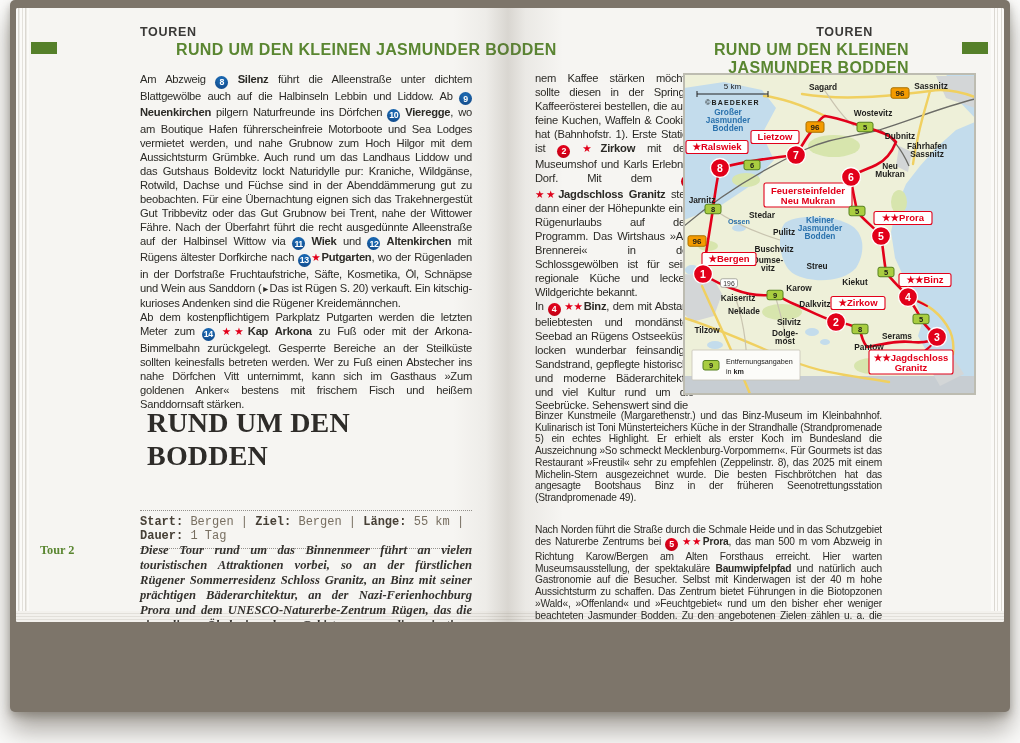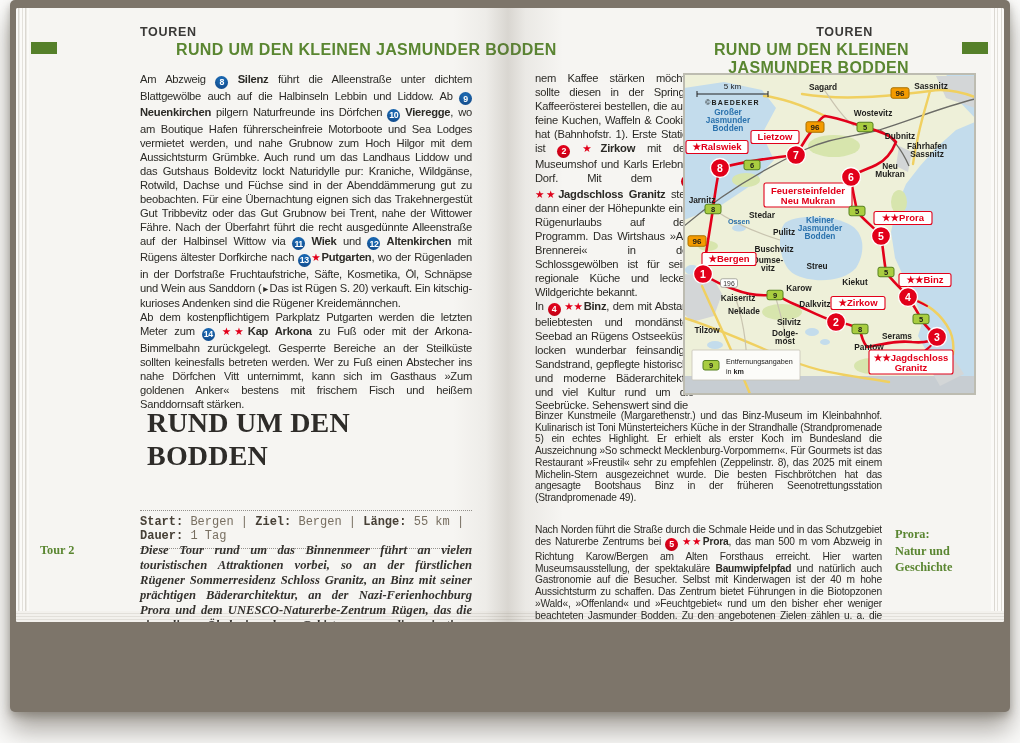--- a/index.html
+++ b/index.html
@@ -109,25 +109,20 @@
     <div class="mnote tourlab">Tour 2</div>
     <div class="intro" lang="de">Diese Tour rund um das Binnenmeer führt an vielen touristischen Attraktionen vorbei, so an der fürstlichen Rügener Sommerresidenz Schloss Granitz, an Binz mit seiner prächtigen Bäderarchitektur, an der Nazi-Ferienhochburg Prora und dem UNESCO-Naturerbe-Zentrum Rügen, das die einmalige Ökologie des Gebietes um die einstigen Feuersteinfelder erschließt.</div>
     <div class="bodytext b2" lang="de">In <span class="circ red">1</span> <span class="stars">★</span><b>Seebad</b>, Rügens Zentrum, beginnt diese abwechslungsreiche Tour um den Kleinen Jasmunder Bodden. Immer eine Besichtigung wert ist St. Marien, Rügens wohl ältester Sakralbau, nahe dem belebten Marktplatz – auch Parkplatz. Wer sich für die Tour noch mit ei-</div>
     <div class="pagenum pn-l">34</div>
 
     <div class="kicker kr">TOUREN</div>
     <div class="chapter cr2">RUND UM DEN KLEINEN JASMUNDER BODDEN</div>
     <div class="bodytext colr" lang="de">nem Kaffee stärken möchte, sollte diesen in der Springer Kaffeerösterei bestellen, die auch feine Kuchen, Waffeln &amp; Cookies hat (Bahnhofstr. 1). Erste Station ist <span class="circ red">2</span> <span class="stars">★</span><b>Zirkow</b> mit dem Museumshof und Karls Erlebnis-Dorf. Mit dem <span class="circ red">3</span> <span class="stars">★★</span><b>Jagdschloss Granitz</b> steht dann einer der Höhepunkte eines Rügenurlaubs auf dem Programm. Das Wirtshaus »Alte Brennerei« in den Schlossgewölben ist für seine regionale Küche und leckere Wildgerichte bekannt.<br>In <span class="circ red">4</span> <span class="stars">★★</span><b>Binz</b>, dem mit Abstand beliebtesten und mondänsten Seebad an Rügens Ostseeküste, locken wunderbar feinsandiger Sandstrand, gepflegte historische und moderne Bäderarchitektur und viel Kultur rund um die Seebrücke. Sehenswert sind die</div>
     <div class="smalltext w1" lang="de">Binzer Kunstmeile (Margarethenstr.) und das Binz-Museum im Kleinbahnhof. Kulinarisch ist Toni Münsterteichers Küche in der Strandhalle (Strandpromenade 5) ein echtes Highlight. Er erhielt als erster Koch im Bundesland die Auszeichnung »So schmeckt Mecklenburg-Vorpommern«. Für Gourmets ist das Restaurant »Freustil« sehr zu empfehlen (Zeppelinstr. 8), das 2025 mit einem Michelin-Stern ausgezeichnet wurde. Die besten Fischbrötchen hat das angesagte Bootshaus Binz in der früheren Seenotrettungsstation (Strandpromenade 49).</div>
     <div class="smalltext w2" lang="de">Nach Norden führt die Straße durch die Schmale Heide und in das Schutzgebiet des Naturerbe Zentrums bei <span class="circ red">5</span> <span class="stars">★★</span><b>Prora</b>, das man 500 m vom Abzweig in Richtung Karow/Bergen am Alten Forsthaus erreicht. Hier warten Museumsausstellung, der spektakuläre <b>Baumwipfelpfad</b> und natürlich auch Gastronomie auf die Besucher. Selbst mit Kinderwagen ist der 40 m hohe Aussichtsturm zu schaffen. Das Zentrum bietet Führungen in die Biotopzonen »Wald«, »Offenland« und »Feuchtgebiet« rund um den bisher eher weniger beachteten Jasmunder Bodden. Zu den angebotenen Zielen zählen u. a. die Feuersteinfelder von Neu Mukran. Zuvor aber bietet Prora noch mehr: Mit der Mitte/Ende der 1930er-Jahre von den Nationalsozialisten erbauten gigantischen Ferienanlage am 9 km langen Strand ist Prora</div>
-    <div class="mnote proranote">
-        <div>Prora:</div>
-        <div>Natur und</div>
-        <div>Geschichte</div>
-      </div>
     <div class="pagenum pn-r">35</div>
 
     <svg class="map" viewBox="0 0 291 320">
       <g>
         <path d="M0,14 L40,8 L78,16 L92,34 L78,60 L90,86 L66,112 L36,132 L0,146 Z" fill="#c3dcec"></path>
         <path d="M262,0 L291,0 L291,44 L272,24 Z" fill="#c3dcec"></path>
         <path d="M291,48 L272,56 L252,74 L236,92 L222,110 L212,134 L207,158 L211,184 L221,206 L231,226 L239,246 L234,262 L244,280 L256,300 L250,320 L291,320 Z" fill="#c3dcec"></path>
         <path d="M100,150 C110,140 150,140 168,152 C180,160 182,178 172,194 C160,208 128,210 110,200 C96,192 92,162 100,150 Z" fill="#c3dcec"></path>
         <ellipse cx="55" cy="154" rx="7" ry="3.5" fill="#c3dcec"></ellipse>
         <ellipse cx="128" cy="258" rx="7" ry="4" fill="#c3dcec"></ellipse>

